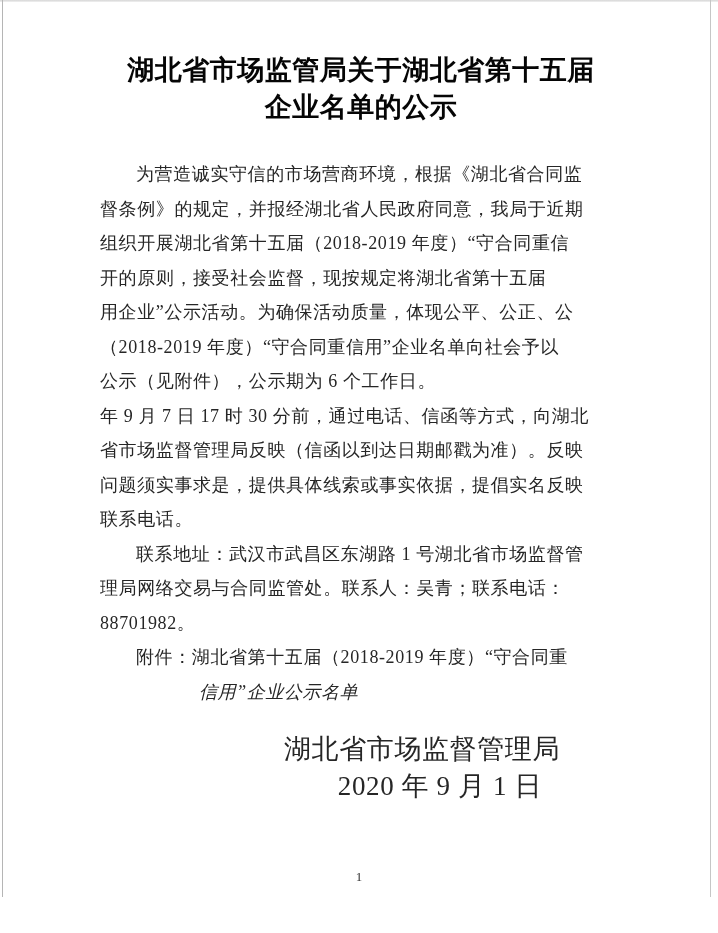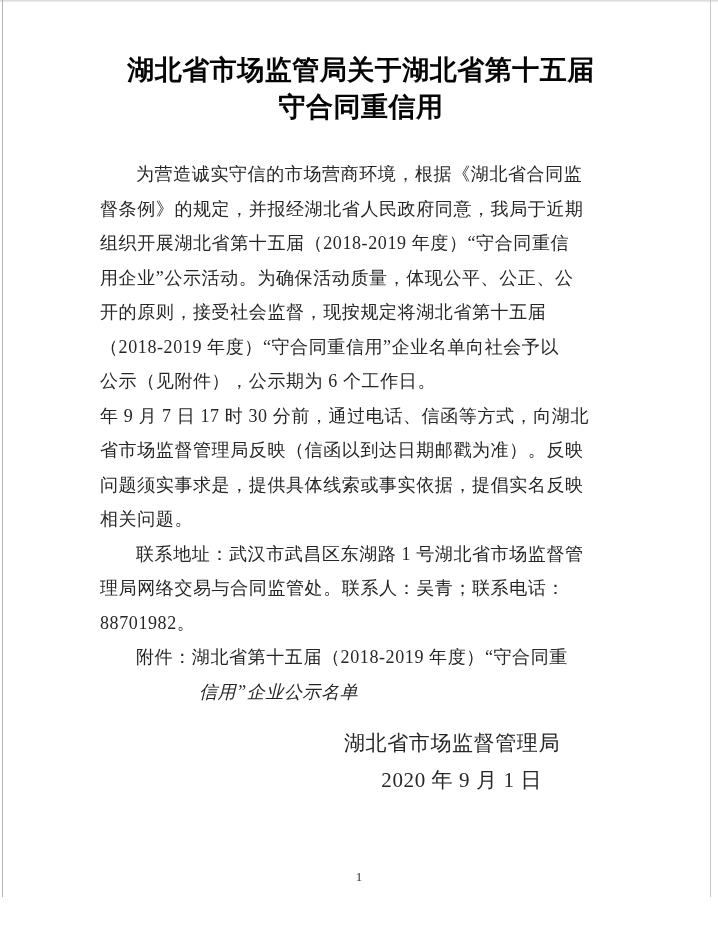--- a/index.html
+++ b/index.html
@@ -66,22 +66,22 @@
     white-space: nowrap;
   }
   .indent-first {
     text-indent: 2em;
   }
   .indent-attach2 {
     text-indent: 5.5em;
     font-style: italic;
   }
   .signature {
-    margin-top: 16px;
-    font-size: 21px;
+    margin-top: 22px;
+    font-size: 27px;
     letter-spacing: 0.6px;
     color: #262626;
   }
   .sig-agency {
     text-align: right;
     padding-right: 62px;
     line-height: 37px;
     white-space: nowrap;
   }
   .sig-date {
@@ -106,40 +106,40 @@
 
 <div class="page">
   <div class="edge-top"></div>
   <div class="edge-left"></div>
   <div class="edge-right"></div>
 
   <div class="content">
 
     <div class="doc-title">
       <div class="line">湖北省市场监管局关于湖北省第十五届</div>
-      <div class="line">守合同重信用</div>
+      <div class="line">企业名单的公示</div>
     </div>
 
     <div class="doc-body">
 
       <div>
         <div class="line indent-first">为营造诚实守信的市场营商环境，根据《湖北省合同监</div>
         <div class="line">督条例》的规定，并报经湖北省人民政府同意，我局于近期</div>
         <div class="line">组织开展湖北省第十五届（2018-2019 年度）“守合同重信</div>
+        <div class="line">开的原则，接受社会监督，现按规定将湖北省第十五届</div>
         <div class="line">用企业”公示活动。为确保活动质量，体现公平、公正、公</div>
-        <div class="line">开的原则，接受社会监督，现按规定将湖北省第十五届</div>
         <div class="line">（2018-2019 年度）“守合同重信用”企业名单向社会予以</div>
         <div class="line">公示（见附件），公示期为 6 个工作日。</div>
       </div>
 
       <div>
         <div class="line">年 9 月 7 日 17 时 30 分前，通过电话、信函等方式，向湖北</div>
         <div class="line">省市场监督管理局反映（信函以到达日期邮戳为准）。反映</div>
         <div class="line">问题须实事求是，提供具体线索或事实依据，提倡实名反映</div>
-        <div class="line">相关问题。</div>
+        <div class="line">联系电话。</div>
       </div>
 
       <div>
         <div class="line indent-first">联系地址：武汉市武昌区东湖路 1 号湖北省市场监督管</div>
         <div class="line">理局网络交易与合同监管处。联系人：吴青；联系电话：</div>
         <div class="line">88701982。</div>
       </div>
 
       <div>
         <div class="line indent-first">附件：湖北省第十五届（2018-2019 年度）“守合同重</div>

